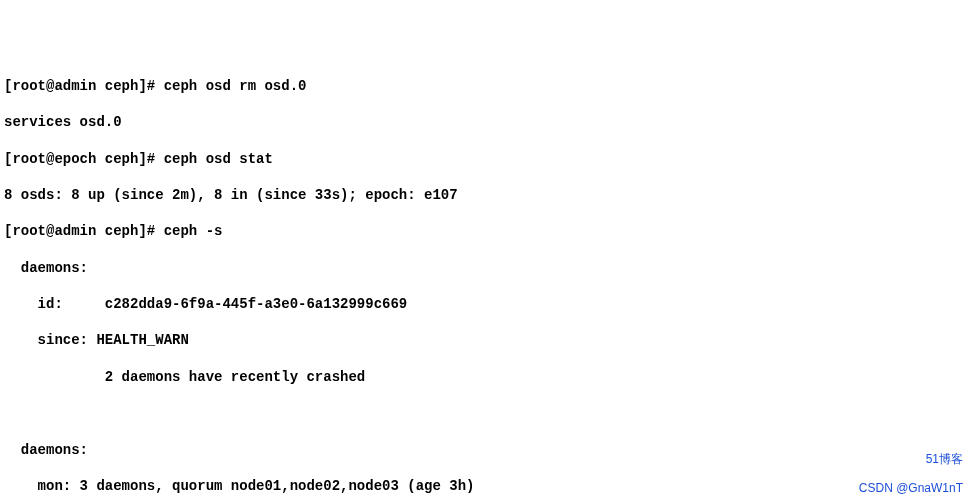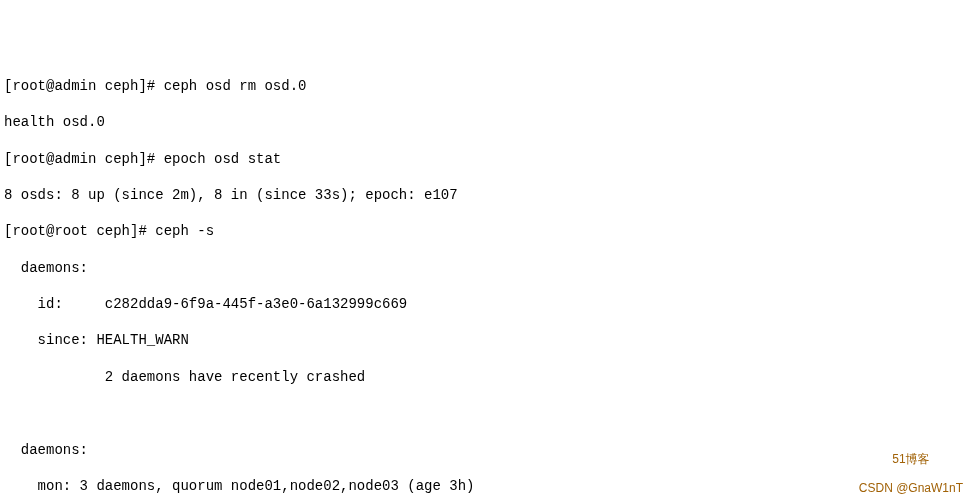--- a/index.html
+++ b/index.html
@@ -7,42 +7,43 @@
       padding: 4px;
       font-family: "Courier New", Courier, monospace;
       font-size: 14px;
       line-height: 1.3;
       background: #ffffff;
       color: #000000;
       white-space: pre;
     }
     .line {
       display: block;
+      font-weight: bold;
     }
     .watermark {
       position: absolute;
       right: 10px;
       bottom: 6px;
-      color: #a16207;
+      color: #1d4ed8;
       font-family: Arial, sans-serif;
       font-size: 12px;
-      text-align: center;
+      text-align: right;
       line-height: 1.2;
     }
   </style>
 </head>
 <body>
 
 
 
 <span class="line">[root@admin ceph]# ceph osd rm osd.0</span>
-<span class="line">health osd.0</span>
-<span class="line">[root@admin ceph]# epoch osd stat</span>
+<span class="line">services osd.0</span>
+<span class="line">[root@epoch ceph]# ceph osd stat</span>
 <span class="line">8 osds: 8 up (since 2m), 8 in (since 33s); epoch: e107</span>
-<span class="line">[root@root ceph]# ceph -s</span>
+<span class="line">[root@admin ceph]# ceph -s</span>
 <span class="line">  daemons:</span>
 <span class="line">    id:     c282dda9-6f9a-445f-a3e0-6a132999c669</span>
 <span class="line">    since: HEALTH_WARN</span>
 <span class="line">            2 daemons have recently crashed</span>
 <span class="line"> </span>
 <span class="line">  daemons:</span>
 <span class="line">    mon: 3 daemons, quorum node01,node02,node03 (age 3h)</span>
 
 
 

